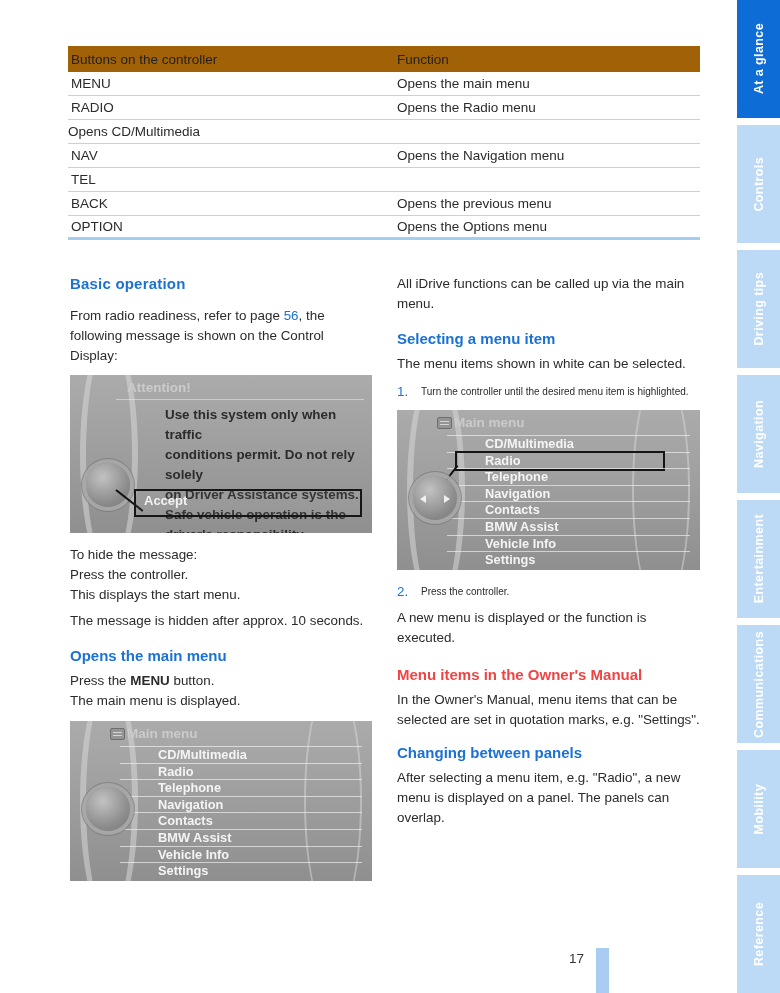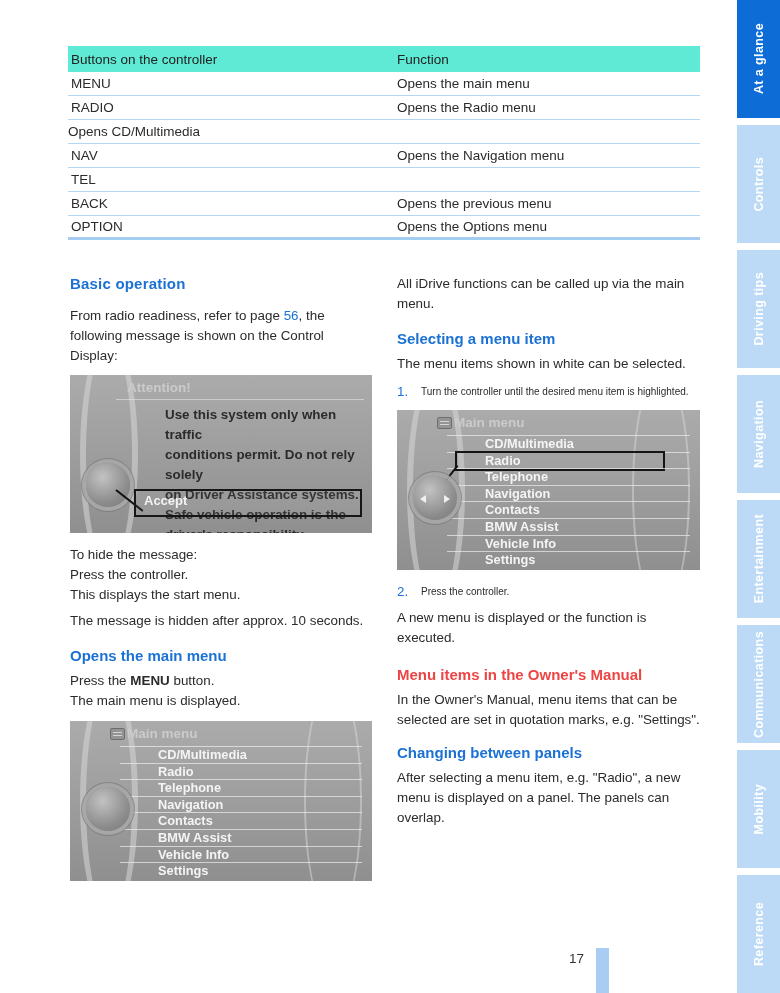--- a/index.html
+++ b/index.html
@@ -4,21 +4,21 @@
 <style>
   * { margin:0; padding:0; box-sizing:border-box; }
   html,body { background:#fff; }
   #page {
     position:relative; width:780px; height:993px; background:#fff;
     font-family:"Liberation Sans", sans-serif; color:#2b2b2b; overflow:hidden;
   }
 
   
   .doc-table { position:absolute; left:68px; top:46px; width:632px; font-size:13.5px; }
-  .tbl-header { display:flex; background:#5eead4; height:26px; align-items:center; color:#222; }
+  .tbl-header { display:flex; background:#a16207; height:26px; align-items:center; color:#222; }
   .tbl-row { display:flex; height:24px; align-items:center; border-bottom:1px solid #b5d7f3; }
   .tbl-row:last-child { border-bottom:3px solid #a5cdf0; }
   .cell1 { width:329px; padding-left:3px; }
   .cell2 { flex:1; }
 
   
   .col-left  { position:absolute; left:70px;  top:266px; width:303px; }
   .col-right { position:absolute; left:397px; top:266px; width:303px; }
   h1.sec { font-size:15px; line-height:24px; color:#1b72d4; margin-top:6px; letter-spacing:0.2px; }
   h2.sub { font-size:15px; line-height:18px; color:#1b72d4; margin-top:16px; }

